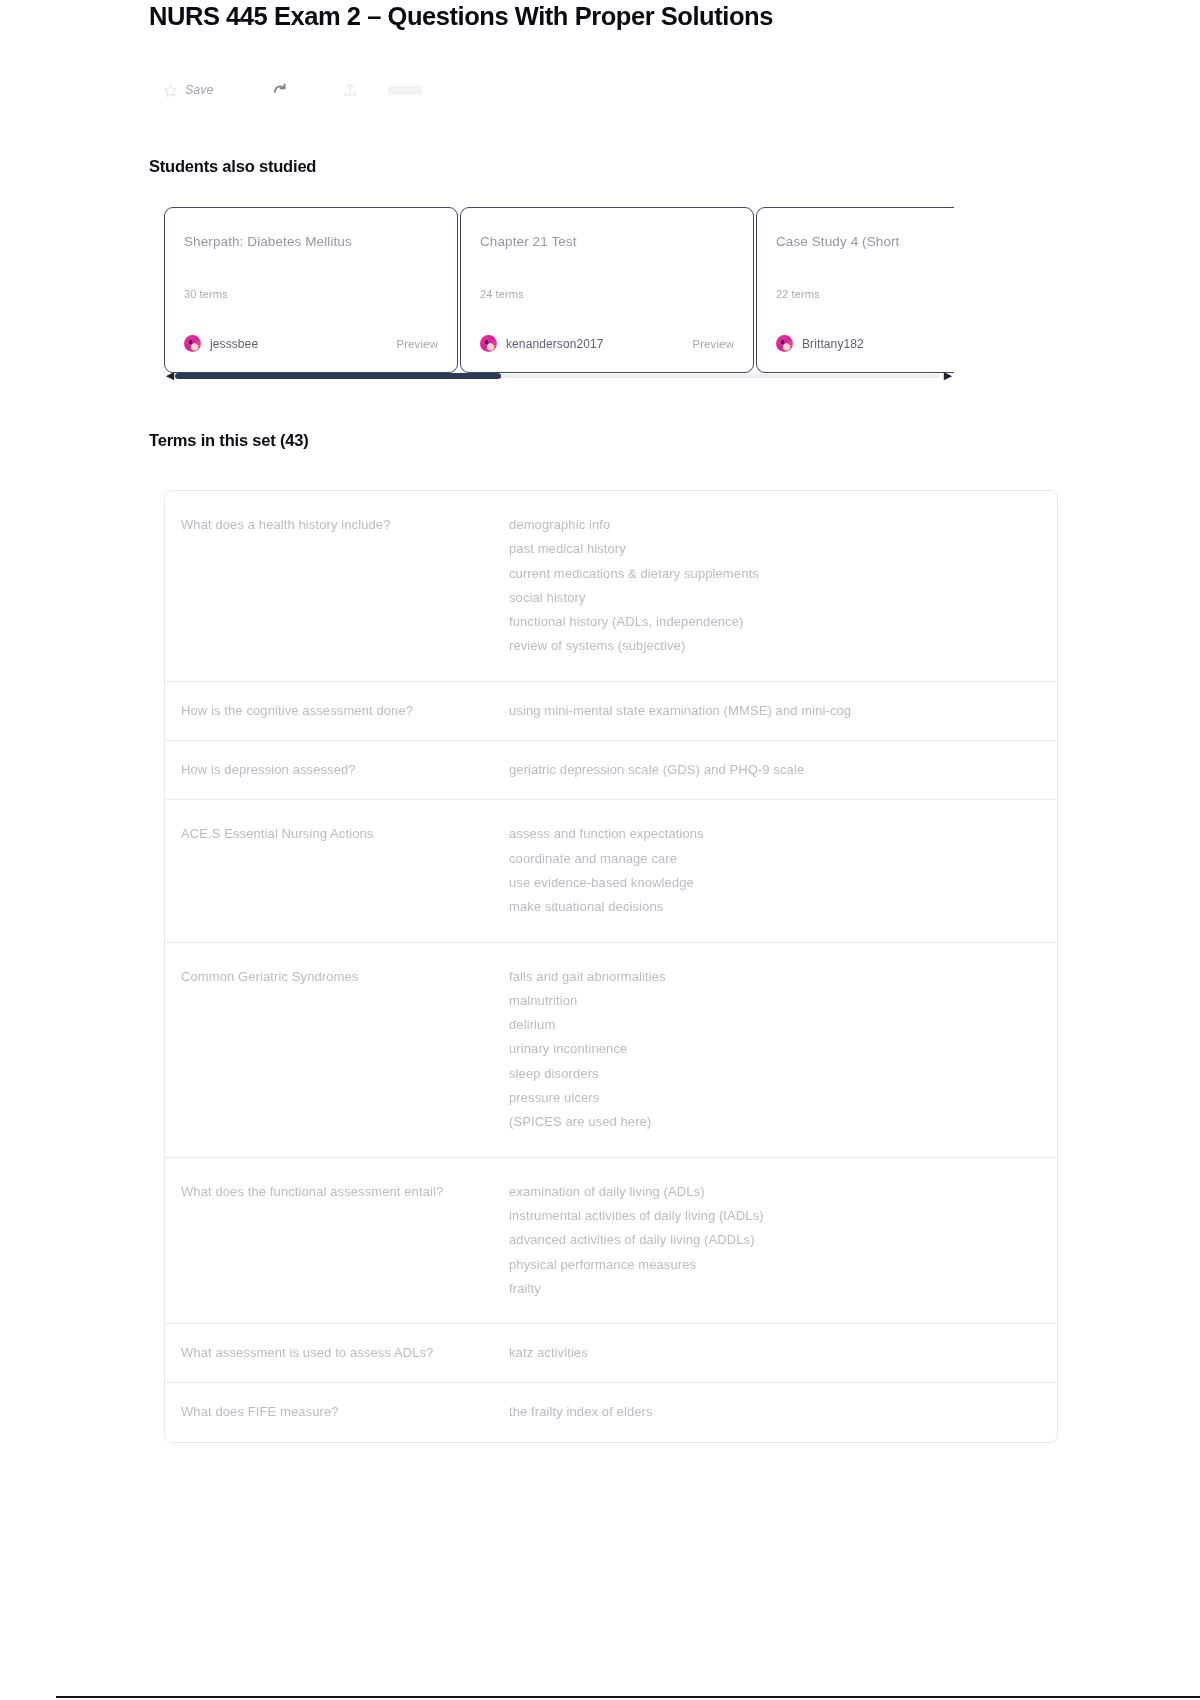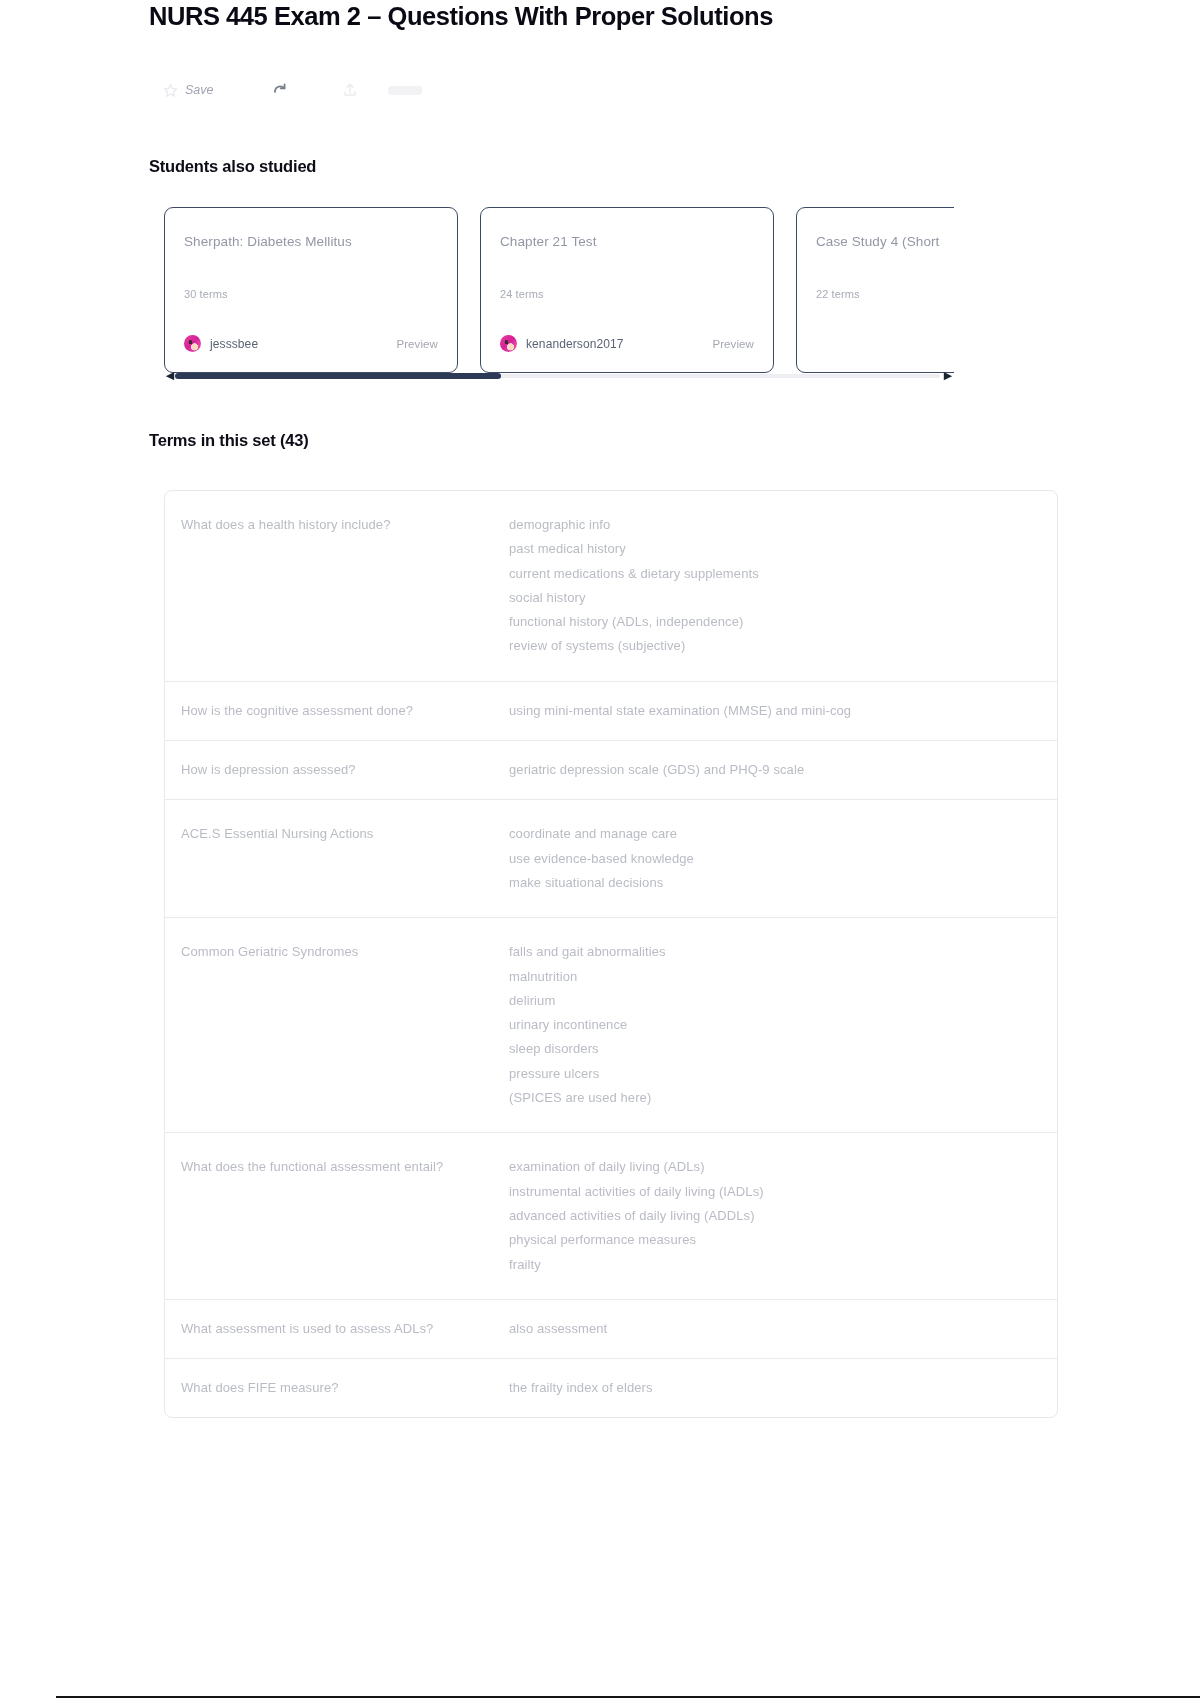--- a/index.html
+++ b/index.html
@@ -80,21 +80,21 @@
   .carousel {
     position: absolute;
     left: 164px;
     top: 207px;
     width: 790px;
     height: 166px;
     overflow: hidden;
   }
   .carousel-track {
     display: flex;
-    gap: 22px;
+    gap: 2px;
     height: 162px;
   }
   .set-card {
     flex: 0 0 294px;
     height: 166px;
     border: 1.6px solid #3d4a66;
     border-radius: 9px;
     background: #fff;
     padding: 26px 19px 18px 19px;
     position: relative;
@@ -114,21 +114,20 @@
     color: #a8acb6;
     letter-spacing: 0.1px;
   }
   .card-footer {
     position: absolute;
     left: 19px;
     right: 19px;
     bottom: 20px;
     display: flex;
     align-items: center;
-    justify-content: flex-end;
   }
   .avatar {
     width: 17px; height: 17px;
     border-radius: 50%;
     margin-right: 9px;
     flex: 0 0 auto;
     background:
       radial-gradient(circle at 62% 70%, #f8d9c2 0 22%, rgba(248,217,194,0) 23%),
       radial-gradient(circle at 38% 42%, #3a2a33 0 13%, rgba(58,42,51,0) 14%),
       linear-gradient(135deg, #ef3fa0 0%, #d6219a 48%, #f06bb6 100%);
@@ -337,20 +336,21 @@
   <div class="term-row">
     <div class="term-col">How is depression assessed?</div>
     <div class="def-col">
       <span class="def-line">geriatric depression scale (GDS) and PHQ-9 scale</span>
     </div>
   </div>
 
   <div class="term-row pad-tall">
     <div class="term-col">ACE.S Essential Nursing Actions</div>
     <div class="def-col">
+      <span class="def-line">assess and function expectations</span>
       <span class="def-line">coordinate and manage care</span>
       <span class="def-line">use evidence-based knowledge</span>
       <span class="def-line">make situational decisions</span>
     </div>
   </div>
 
   <div class="term-row pad-tall">
     <div class="term-col">Common Geriatric Syndromes</div>
     <div class="def-col">
       <span class="def-line">falls and gait abnormalities</span>
@@ -370,21 +370,21 @@
       <span class="def-line">instrumental activities of daily living (IADLs)</span>
       <span class="def-line">advanced activities of daily living (ADDLs)</span>
       <span class="def-line">physical performance measures</span>
       <span class="def-line">frailty</span>
     </div>
   </div>
 
   <div class="term-row">
     <div class="term-col">What assessment is used to assess ADLs?</div>
     <div class="def-col">
-      <span class="def-line">also assessment</span>
+      <span class="def-line">katz activities</span>
     </div>
   </div>
 
   <div class="term-row">
     <div class="term-col">What does FIFE measure?</div>
     <div class="def-col">
       <span class="def-line">the frailty index of elders</span>
     </div>
   </div>
 

